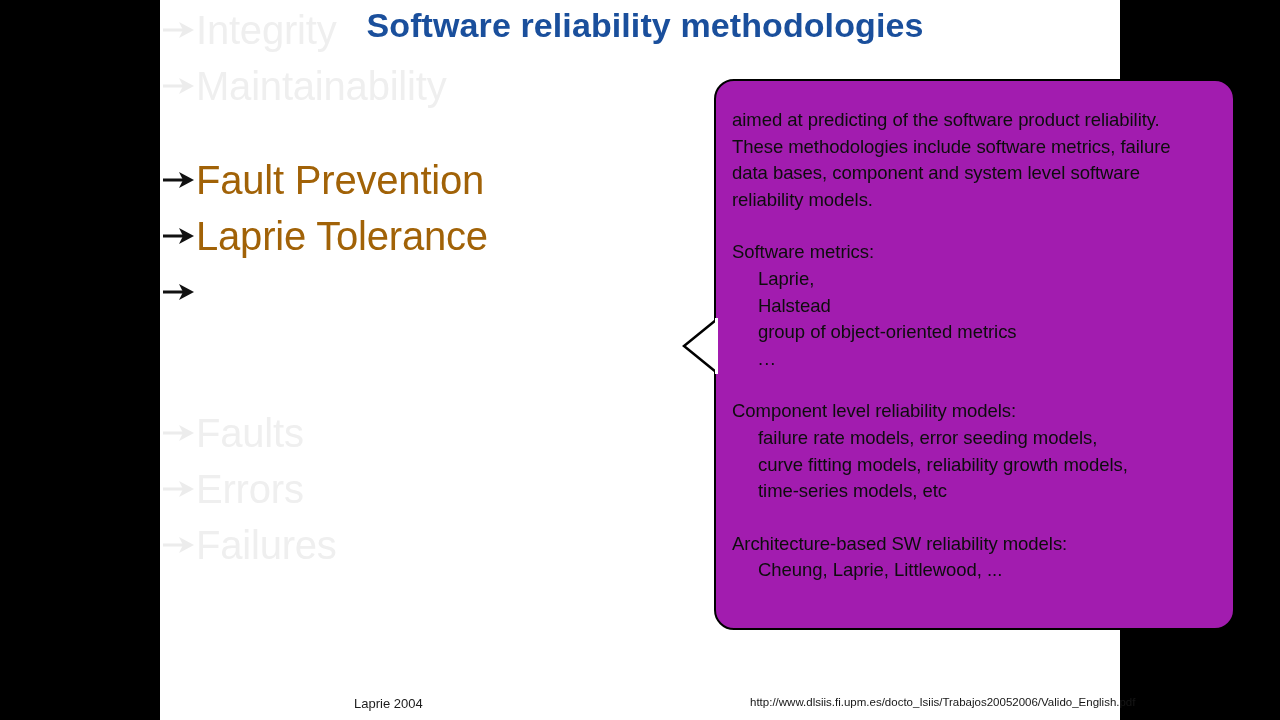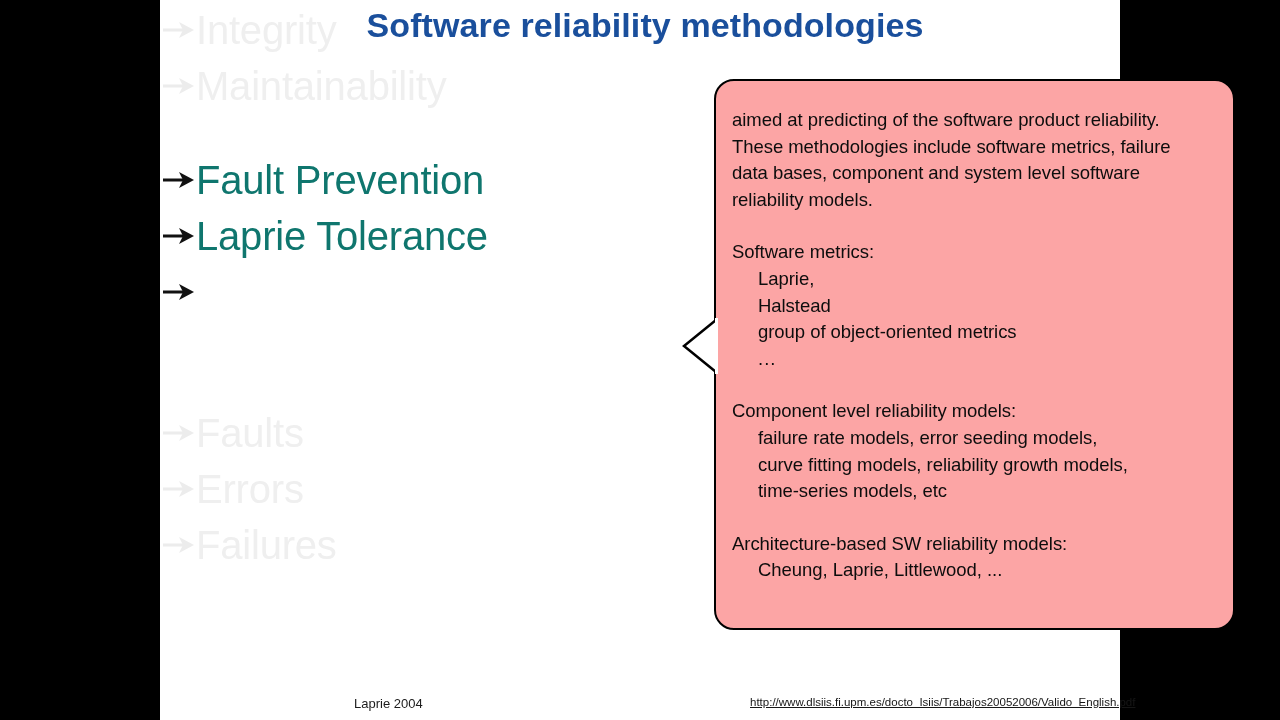--- a/index.html
+++ b/index.html
@@ -75,42 +75,42 @@
     height: 26px;
     flex: 0 0 34px;
     display: flex;
     align-items: center;
     justify-content: center;
   }
   .bullet-label {
     font-family: "Liberation Sans", sans-serif;
     font-size: 40px;
     font-weight: 400;
-    color: #0f766e;
+    color: #a16207;
     line-height: 1.0;
     white-space: nowrap;
     letter-spacing: -0.2px;
   }
 
   
   .group-top     { position: absolute; left: 0;  top: 2px;   }
   .group-main    { position: absolute; left: 0;  top: 152px; }
   .group-bottom  { position: absolute; left: 0;  top: 405px; }
 
   
   .callout {
     position: absolute;
     left: 554px;
     top: 79px;
     width: 521px;
     height: 551px;
     box-sizing: border-box;
     border: 2.5px solid #000000;
     border-radius: 20px;
-    background: #fca5a5;
+    background: #a21caf;
   }
   .callout-inner {
     position: absolute;
     left: 16px;
     top: 26px;
     right: 10px;
   }
   .callout p {
     margin: 0;
     font-family: "Liberation Sans", sans-serif;
@@ -143,21 +143,20 @@
     color: #1c1c1c;
     white-space: nowrap;
   }
   .footer-link {
     position: absolute;
     left: 590px;
     top: 696px;
     font-family: "Liberation Sans", sans-serif;
     font-size: 11.5px;
     color: #161616;
-    text-decoration: underline;
     white-space: nowrap;
     cursor: pointer;
   }
 </style>
 </head>
 <body>
 
 <div id="slide-root">
 
   <div class="bar bar-left"></div>

